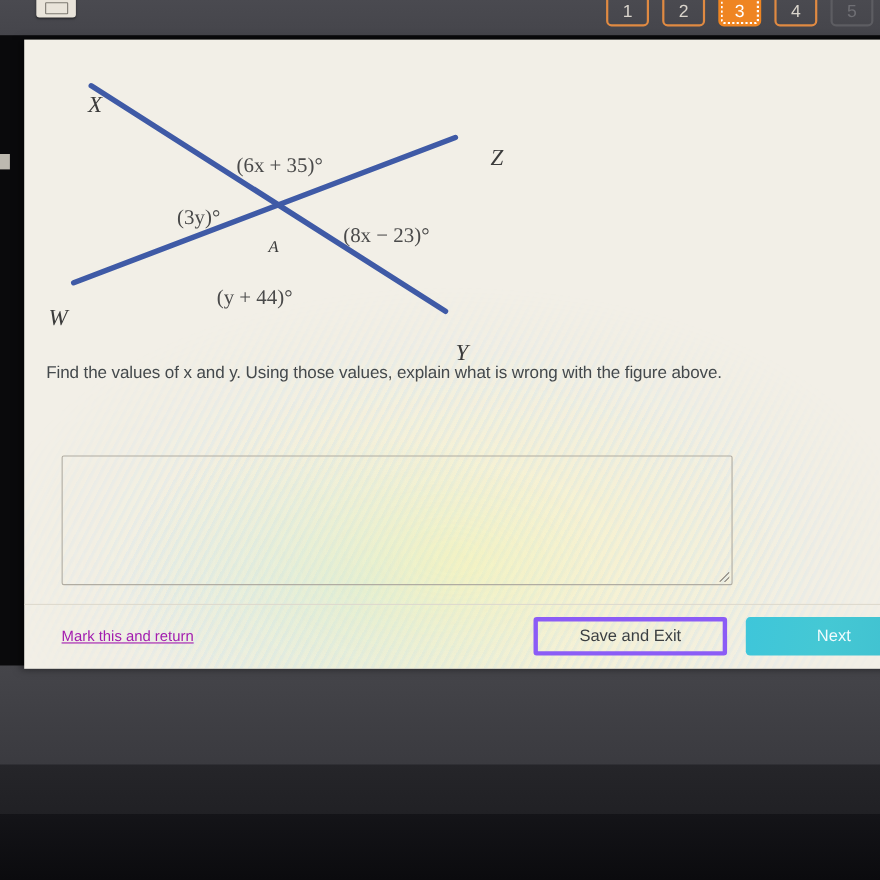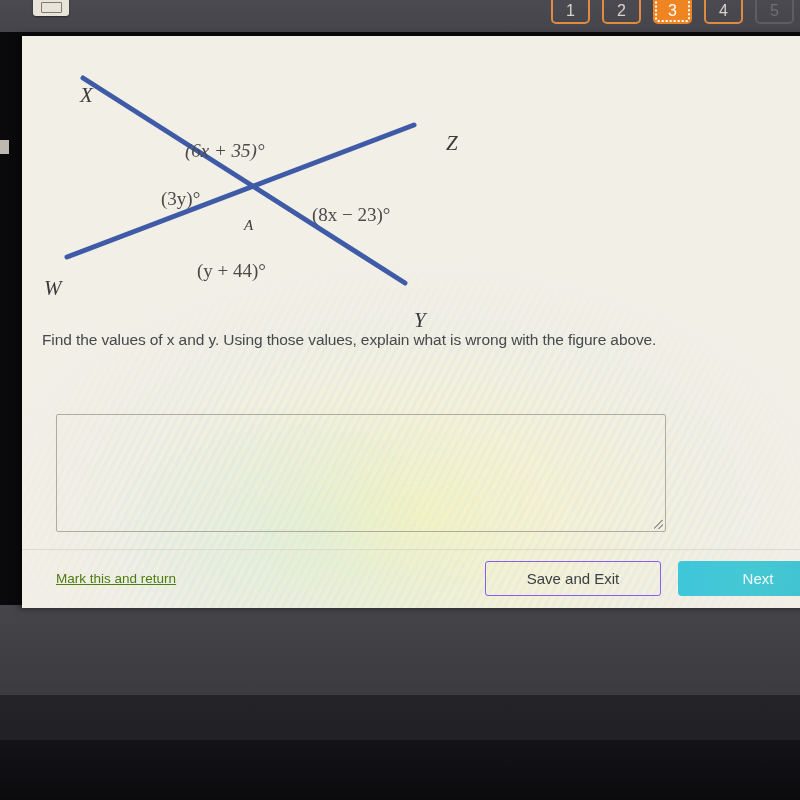--- a/index.html
+++ b/index.html
@@ -185,29 +185,29 @@
   .footer {
     position: absolute;
     left: 0; top: 513px;
     width: 790px; height: 59px;
     border-top: 1px solid #dedace;
   }
   .mark-link {
     position: absolute;
     left: 34px; top: 21px;
     font-size: 13.5px;
-    color: #4d7c0f;
+    color: #a21caf;
     text-decoration: underline;
     font-family: "Liberation Sans", sans-serif;
   }
   .btn-save {
     position: absolute;
     left: 463px; top: 11px;
     width: 176px; height: 35px;
-    border: 1px solid #8b5cf6;
+    border: 4px solid #8b5cf6;
     border-radius: 3px;
     background: transparent;
     color: #3b3f42;
     font-size: 15px;
     font-family: "Liberation Sans", sans-serif;
     display: flex;
     align-items: center;
     justify-content: center;
     box-sizing: border-box;
     text-align: center;
@@ -266,21 +266,21 @@
           <line x1="61" y1="42" x2="383" y2="247" stroke="#3f5aa6" stroke-width="5" stroke-linecap="round"></line>
           <line x1="45" y1="221" x2="392" y2="89" stroke="#3f5aa6" stroke-width="5" stroke-linecap="round"></line>
         </svg>
 
         <div class="lbl lbl-pt" style="left:58px; top:47px;">X</div>
         <div class="lbl lbl-pt" style="left:424px; top:95px;">Z</div>
         <div class="lbl lbl-pt" style="left:22px; top:240px;">W</div>
         <div class="lbl lbl-pt" style="left:392px; top:272px;">Y</div>
         <div class="lbl lbl-pt-a" style="left:222px; top:181px;">A</div>
 
-        <div class="ang" style="left:163px; top:104px;font-style:italic;">(6x + 35)°</div>
+        <div class="ang" style="left:193px; top:104px;">(6x + 35)°</div>
         <div class="ang" style="left:139px; top:152px;">(3y)°</div>
         <div class="ang" style="left:290px; top:168px;font-family:Liberation Serif, serif;">(8x − 23)°</div>
         <div class="ang" style="left:175px; top:224px;">(y + 44)°</div>
       </div>
 
       <div class="question">Find the values of x and y. Using those values, explain what is wrong with the figure above.</div>
 
       <div class="answer-box">
         <div class="resize-grip"></div>
       </div>

